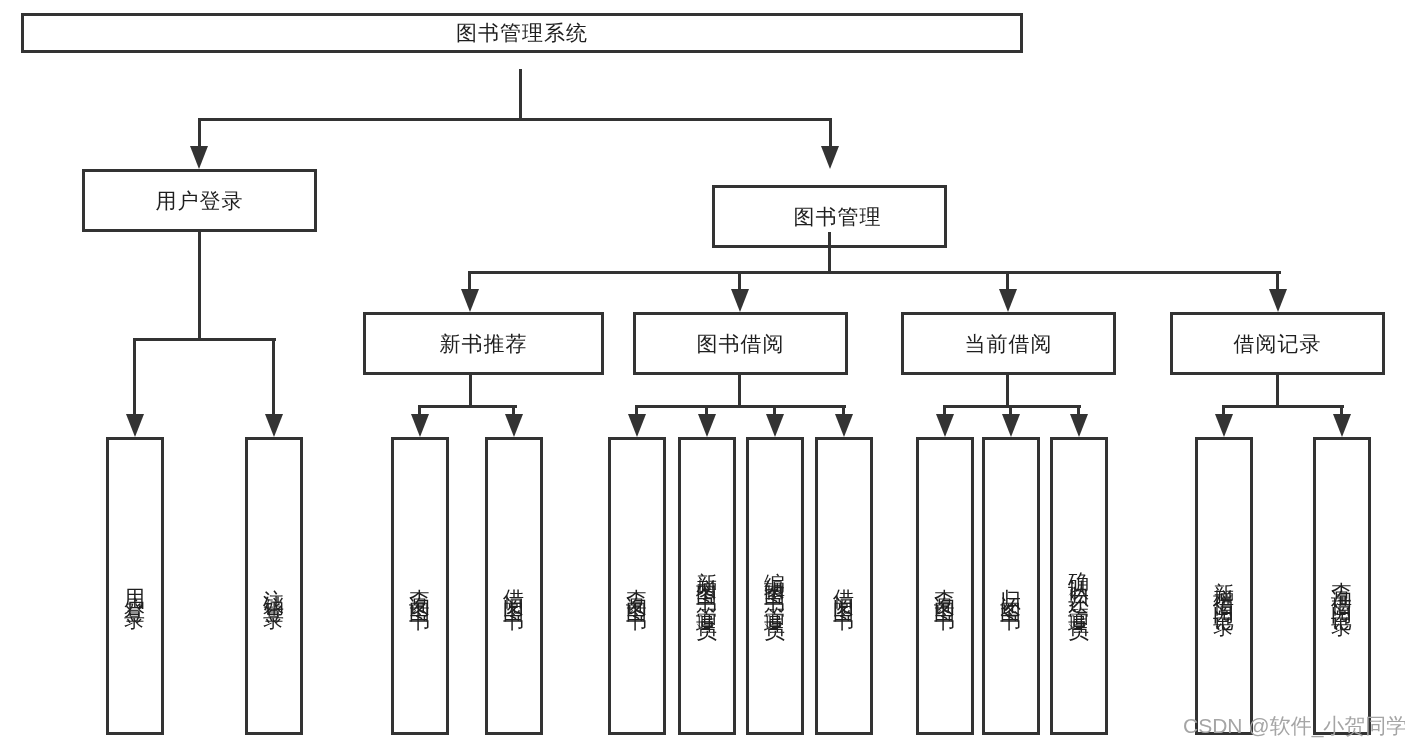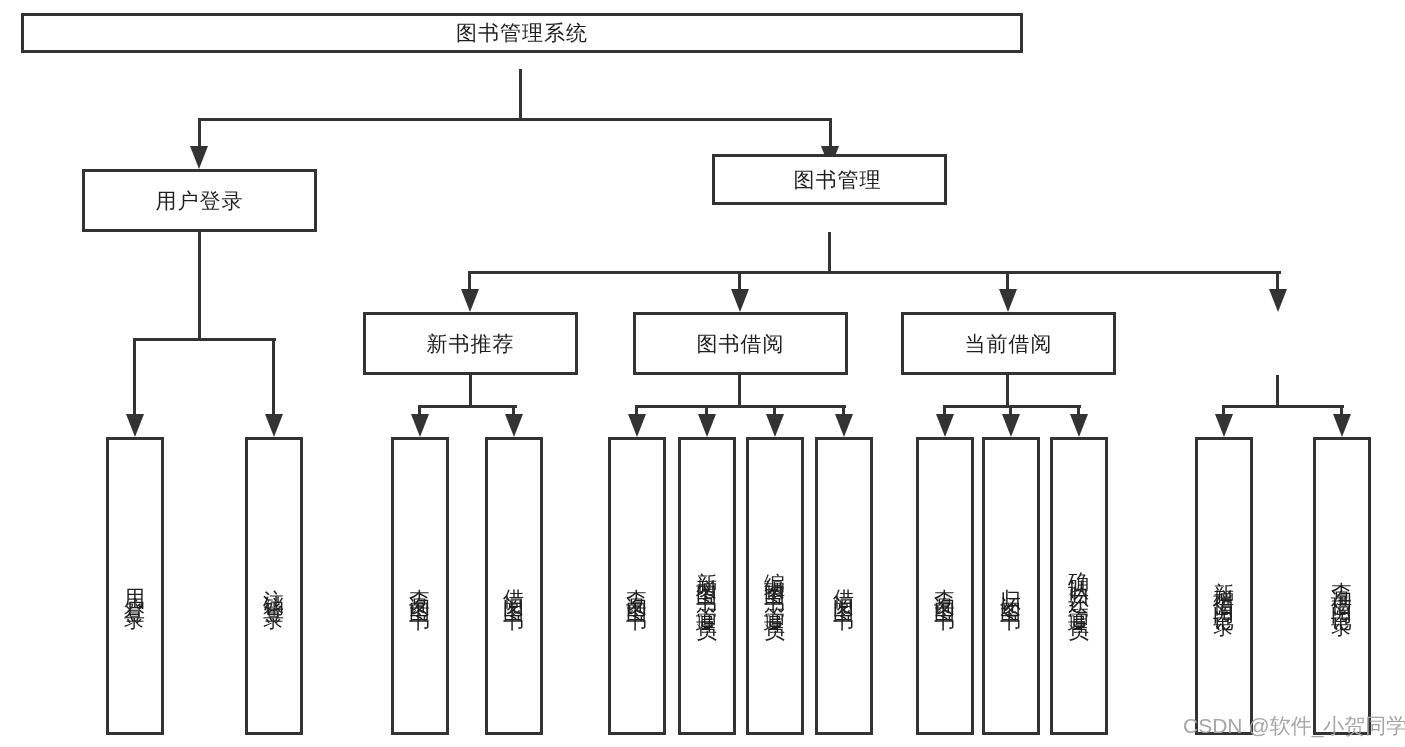--- a/index.html
+++ b/index.html
@@ -41,43 +41,44 @@
   <div class="box" style="left:21px;top:13px;width:1002px;height:40px;">图书管理系统</div>
 
   <div class="vline" style="left:519px;top:69px;height:49px;"></div>
   <div class="hline" style="left:198px;top:118px;width:634px;"></div>
   <div class="vline" style="left:198px;top:118px;height:30px;"></div>
   <div class="arrow" style="left:190px;top:146px;"></div>
   <div class="vline" style="left:829px;top:118px;height:30px;"></div>
   <div class="arrow" style="left:821px;top:146px;"></div>
 
   <div class="box" style="left:82px;top:169px;width:235px;height:63px;">用户登录</div>
-  <div class="box" style="left:712px;top:154px;width:235px;height:51px;padding-left:16px;">图书管理</div>
+  <div class="box" style="left:712px;top:185px;width:235px;height:63px;padding-left:16px;">图书管理</div>
 
   <div class="vline" style="left:198px;top:232px;height:109px;"></div>
   <div class="hline" style="left:133px;top:338px;width:143px;"></div>
   <div class="vline" style="left:133px;top:338px;height:78px;"></div>
   <div class="arrow" style="left:126px;top:414px;"></div>
   <div class="vline" style="left:272px;top:338px;height:78px;"></div>
   <div class="arrow" style="left:265px;top:414px;"></div>
 
   <div class="vline" style="left:828px;top:232px;height:42px;"></div>
   <div class="hline" style="left:468px;top:271px;width:813px;"></div>
   <div class="vline" style="left:468px;top:271px;height:21px;"></div>
   <div class="arrow" style="left:461px;top:289px;"></div>
   <div class="vline" style="left:738px;top:271px;height:21px;"></div>
   <div class="arrow" style="left:731px;top:289px;"></div>
   <div class="vline" style="left:1006px;top:271px;height:21px;"></div>
   <div class="arrow" style="left:999px;top:289px;"></div>
   <div class="vline" style="left:1276px;top:271px;height:21px;"></div>
   <div class="arrow" style="left:1269px;top:289px;"></div>
 
-  <div class="box" style="left:363px;top:312px;width:215px;height:63px;">新书推荐</div>
+  <div class="box" style="left:363px;top:312px;width:241px;height:63px;">新书推荐</div>
   <div class="box" style="left:901px;top:312px;width:215px;height:63px;">当前借阅</div>
   <div class="box" style="left:633px;top:312px;width:215px;height:63px;">图书借阅</div>
+  <div class="box" style="left:1170px;top:312px;width:215px;height:63px;">借阅记录</div>
 
   <div class="vline" style="left:469px;top:375px;height:33px;"></div>
   <div class="hline" style="left:418px;top:405px;width:99px;"></div>
   <div class="vline" style="left:418px;top:405px;height:12px;"></div>
   <div class="arrow" style="left:411px;top:414px;"></div>
   <div class="vline" style="left:512px;top:405px;height:12px;"></div>
   <div class="arrow" style="left:505px;top:414px;"></div>
 
   <div class="vline" style="left:738px;top:375px;height:33px;"></div>
   <div class="hline" style="left:635px;top:405px;width:211px;"></div>

